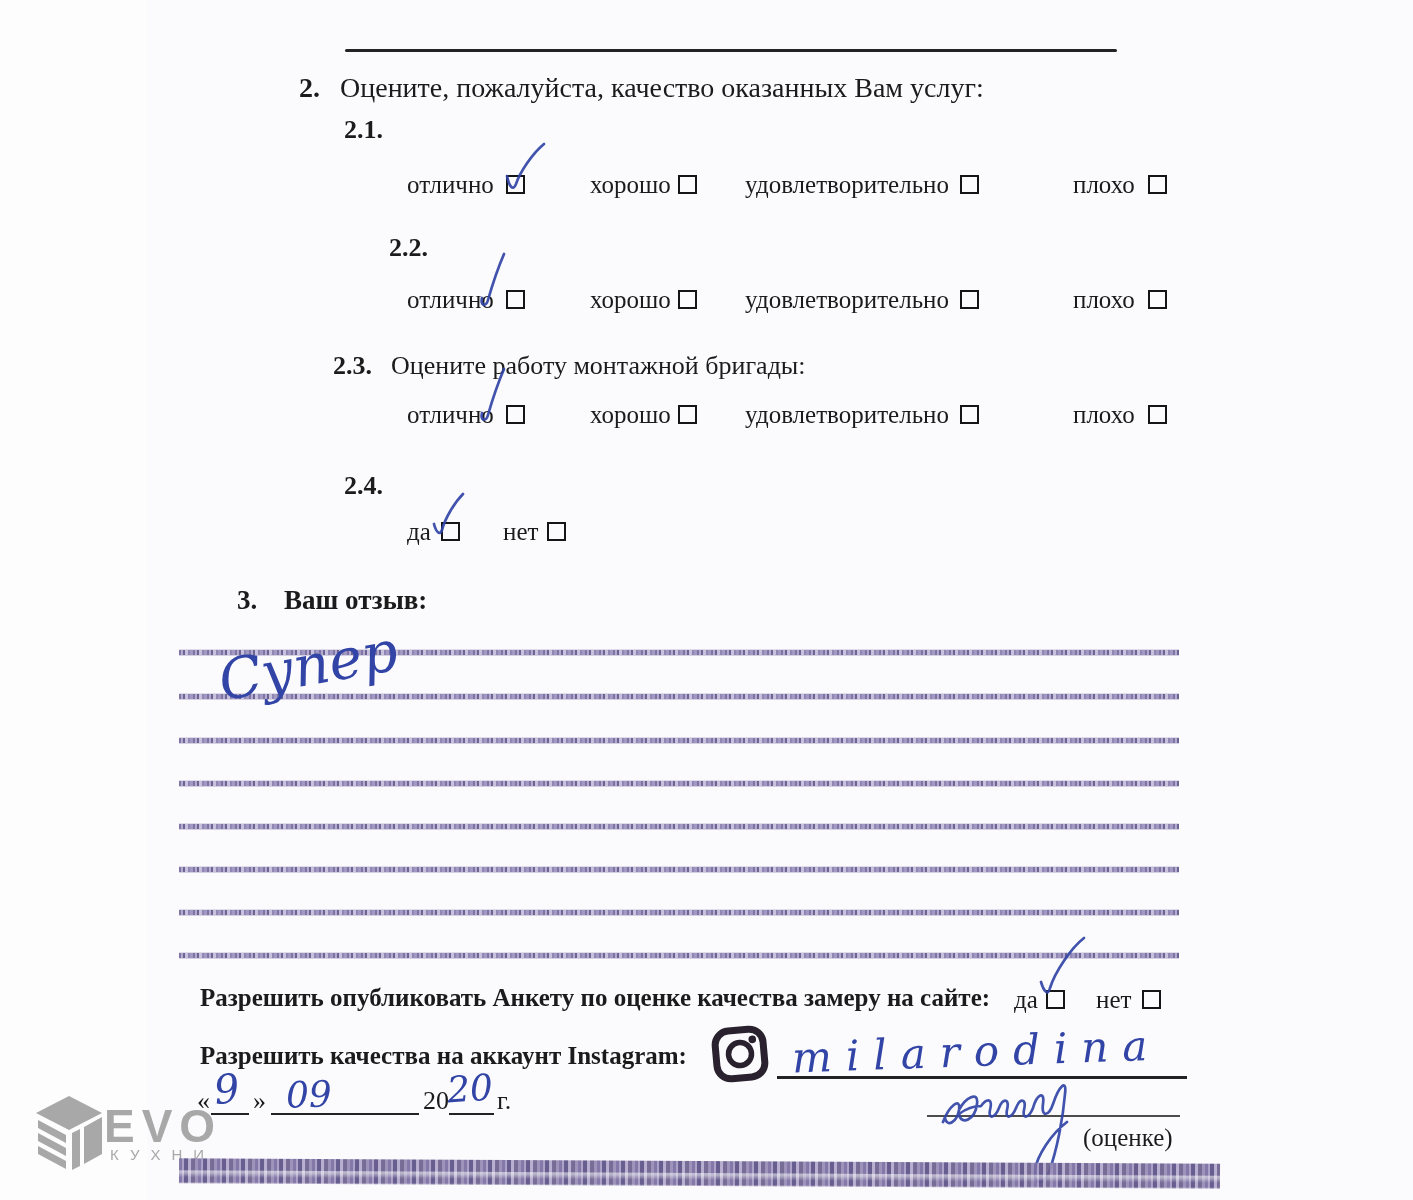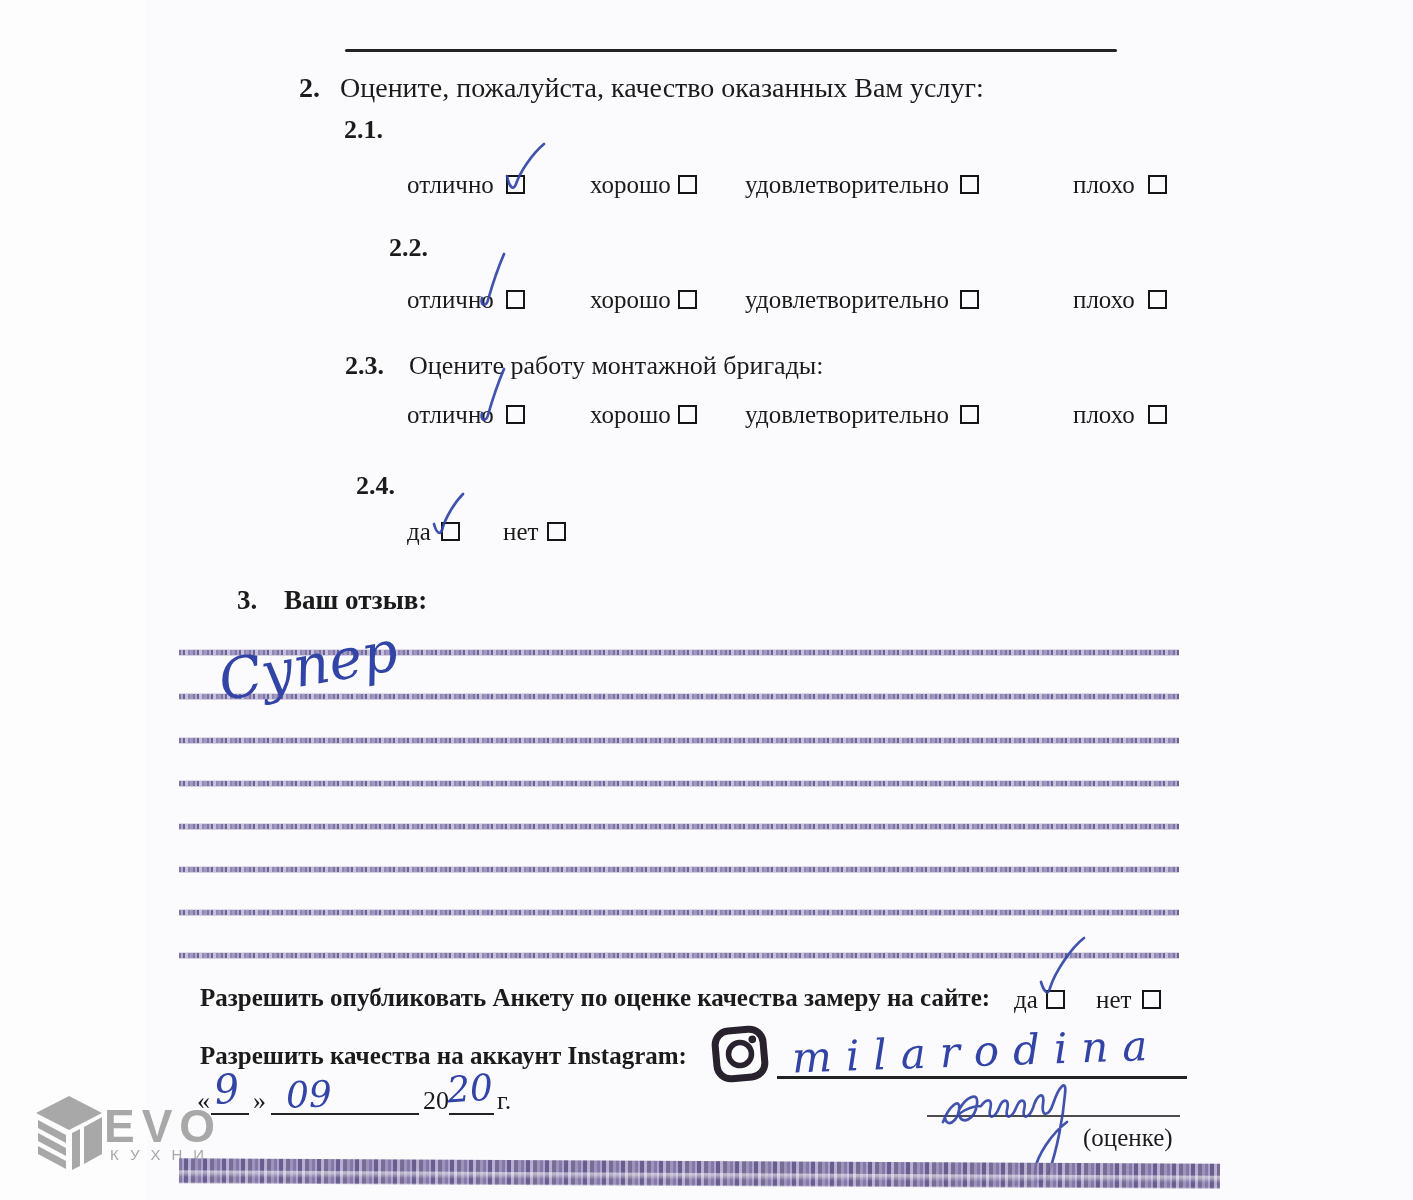--- a/index.html
+++ b/index.html
@@ -62,35 +62,35 @@
   <span class="abs t25" style="left:590px;top:286px;">хорошо</span>
   <span class="cb" style="left:678px;top:290px;"></span>
   <span class="abs t25" style="left:745px;top:286px;">удовлетворительно</span>
   <span class="cb" style="left:960px;top:290px;"></span>
   <span class="abs t25" style="left:1073px;top:286px;">плохо</span>
   <span class="cb" style="left:1148px;top:290px;"></span>
   <svg class="pen" style="left:477px;top:252px;" width="32" height="58" viewBox="0 0 32 58">
     <path d="M27 2 C21 16 15 34 11 48 C9 55 3 54 5 46"></path>
   </svg>
 
-  <span class="abs t26 bold" style="left:345px;top:351px;">2.3.</span>
-  <span class="abs t26" style="left:409px;top:351px;">Оцените работу монтажной бригады:</span>
+  <span class="abs t26 bold" style="left:333px;top:351px;">2.3.</span>
+  <span class="abs t26" style="left:391px;top:351px;">Оцените работу монтажной бригады:</span>
   <span class="abs t25" style="left:407px;top:401px;">отлично</span>
   <span class="cb" style="left:506px;top:405px;"></span>
   <span class="abs t25" style="left:590px;top:401px;">хорошо</span>
   <span class="cb" style="left:678px;top:405px;"></span>
   <span class="abs t25" style="left:745px;top:401px;">удовлетворительно</span>
   <span class="cb" style="left:960px;top:405px;"></span>
   <span class="abs t25" style="left:1073px;top:401px;">плохо</span>
   <span class="cb" style="left:1148px;top:405px;"></span>
   <svg class="pen" style="left:477px;top:367px;" width="32" height="58" viewBox="0 0 32 58">
     <path d="M27 2 C21 16 15 34 11 48 C9 55 3 54 5 46"></path>
   </svg>
 
-  <span class="abs t26 bold" style="left:344px;top:471px;margin-left:12px;">2.4.</span>
+  <span class="abs t26 bold" style="left:344px;top:471px;">2.4.</span>
   <span class="abs t25" style="left:407px;top:518px;">да</span>
   <span class="cb" style="left:441px;top:522px;"></span>
   <span class="abs t25" style="left:503px;top:518px;">нет</span>
   <span class="cb" style="left:547px;top:522px;"></span>
   <svg class="pen" style="left:429px;top:492px;" width="38" height="48" viewBox="0 0 38 48">
     <path d="M5 32 C7 40 11 44 13 38 C16 26 26 10 34 2"></path>
   </svg>
 
   <span class="abs t27 bold" style="left:237px;top:585px;">3.</span>
   <span class="abs t27 bold" style="left:284px;top:585px;">Ваш отзыв:</span>

